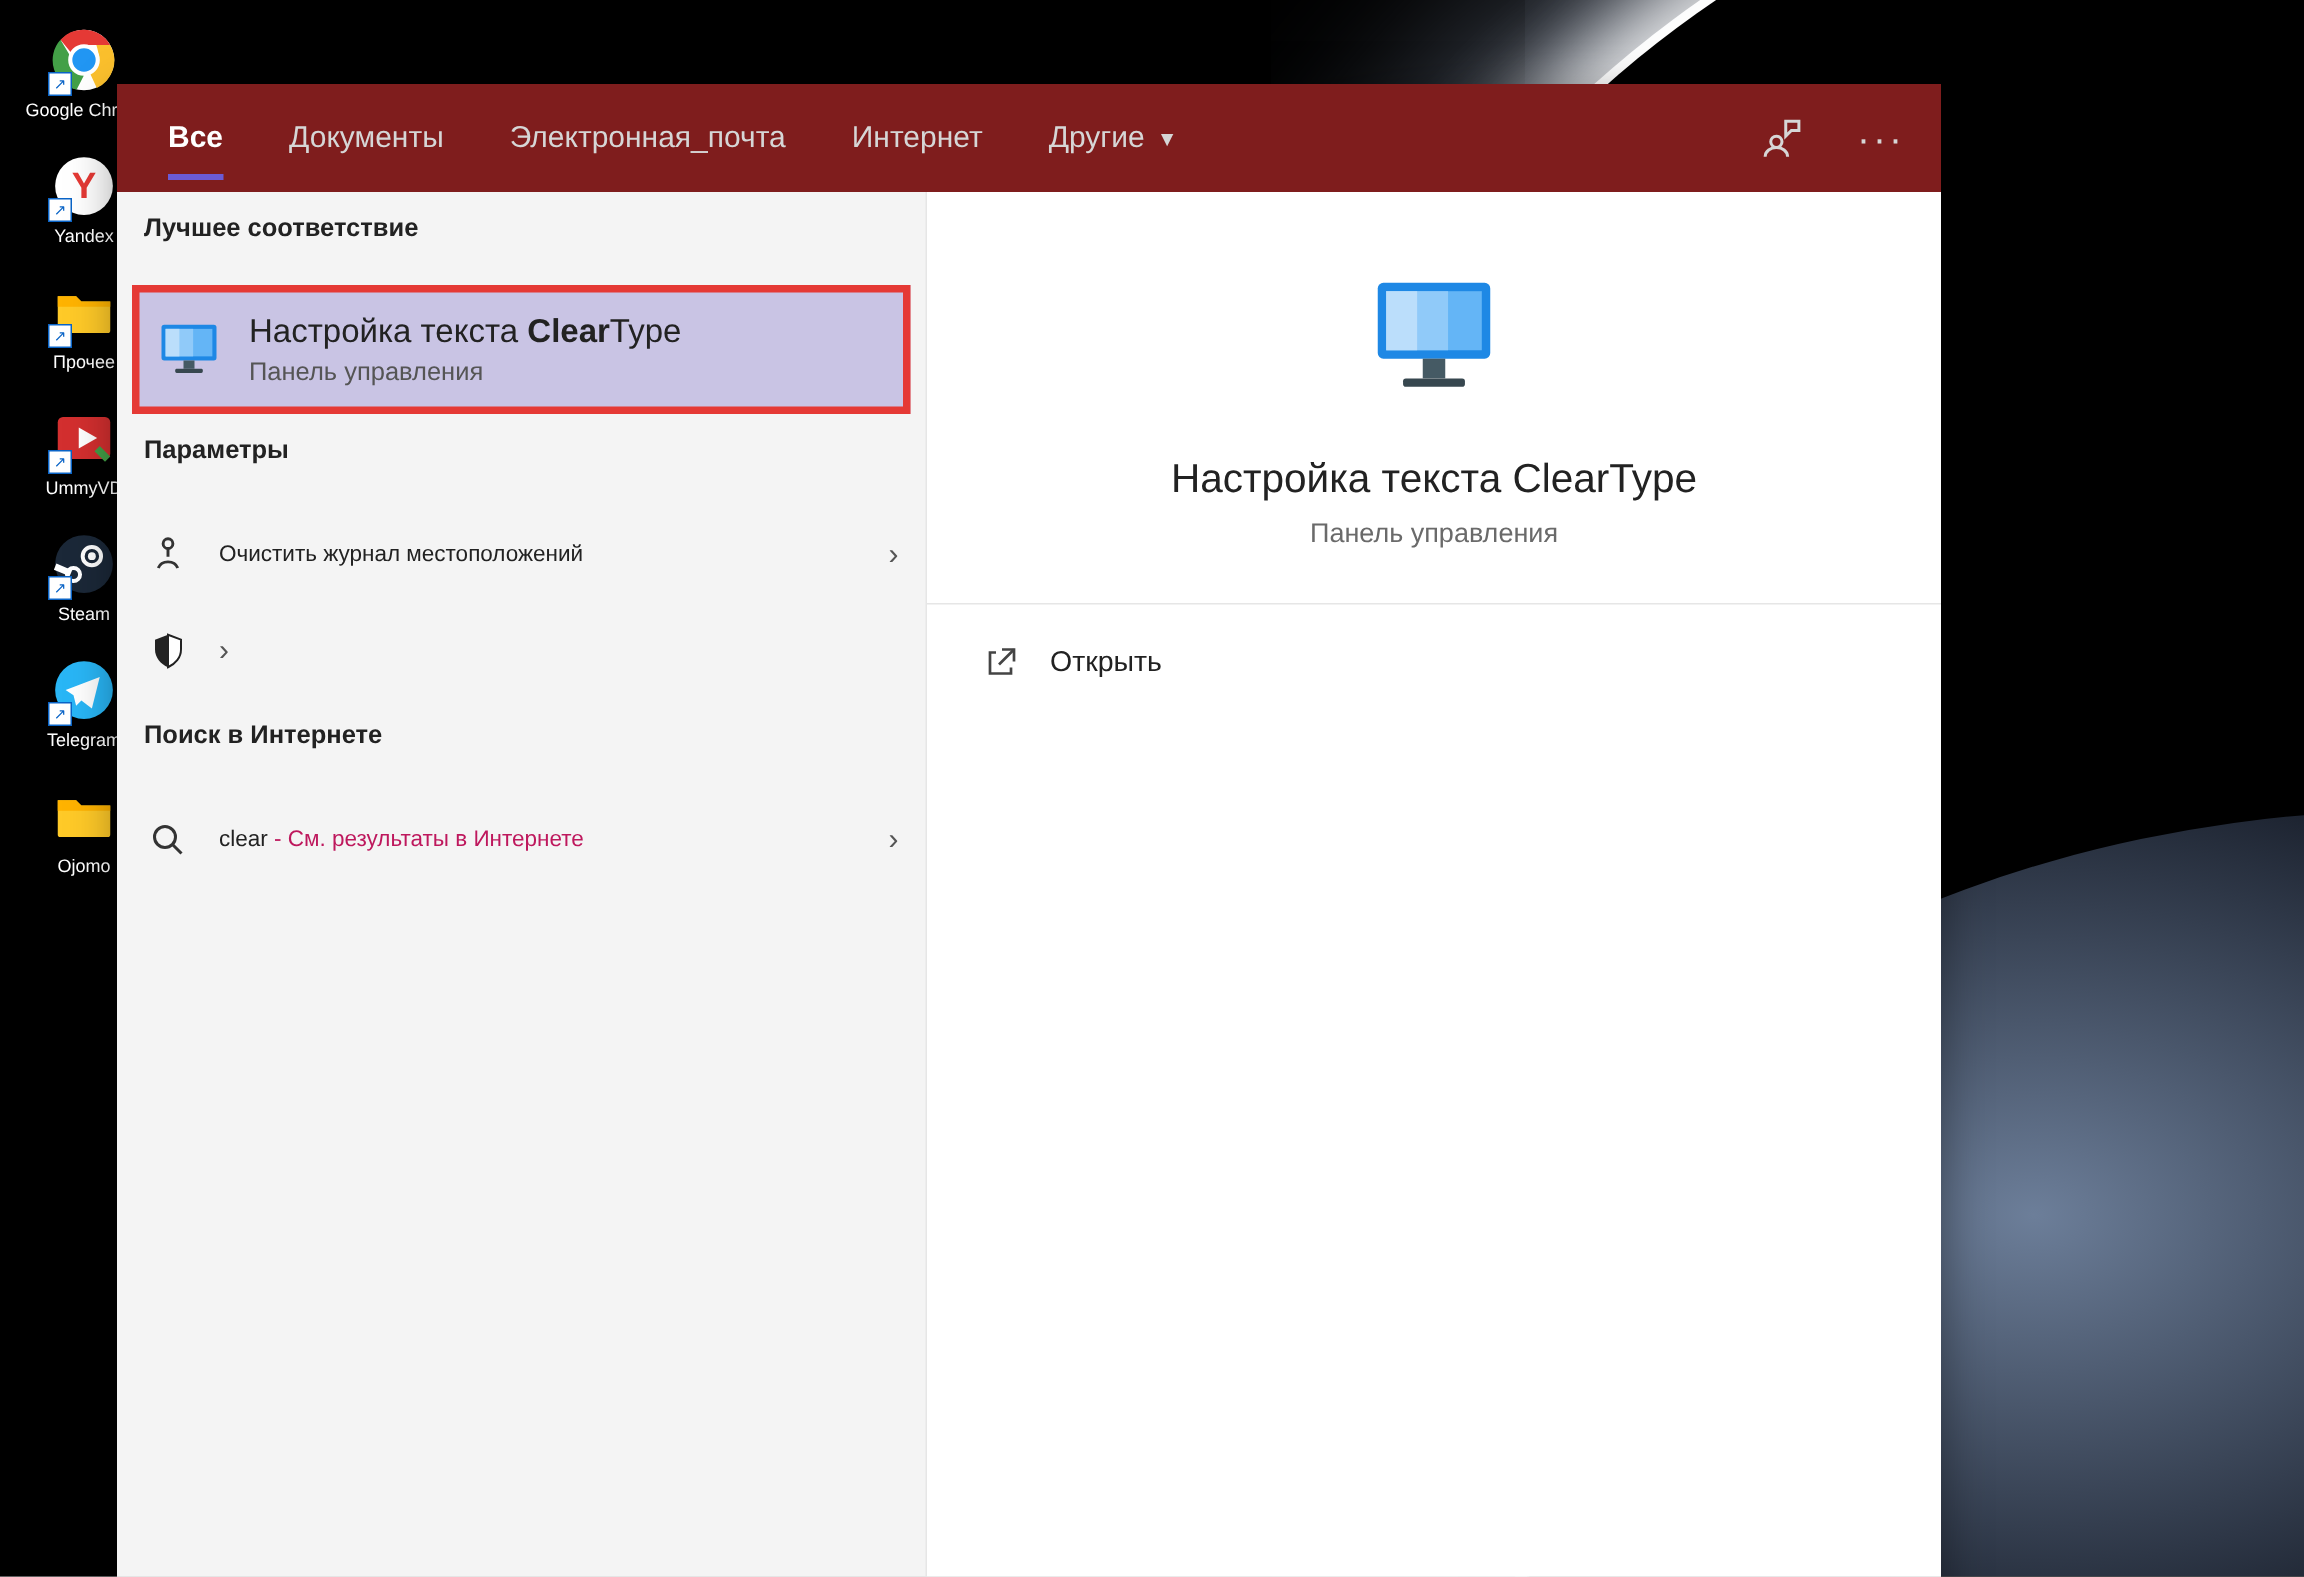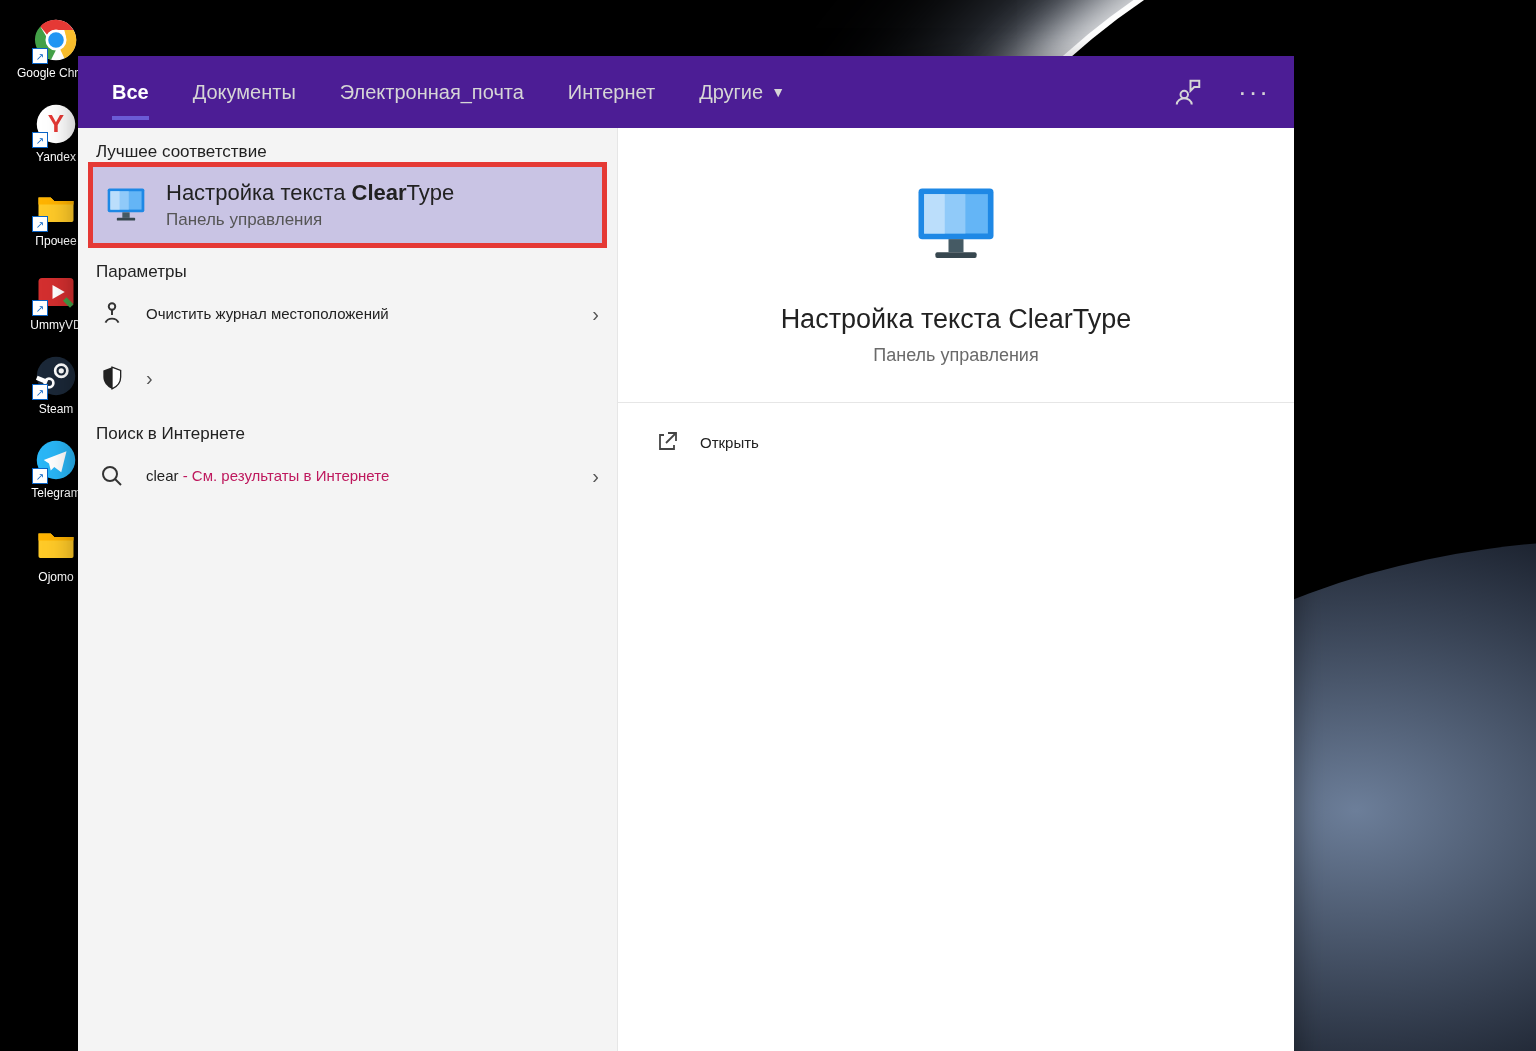--- a/index.html
+++ b/index.html
@@ -60,21 +60,21 @@
     position: absolute;
     left: 78px; top: 56px;
     width: 1216px; height: 1040px;
     background: #fff;
     display: flex; flex-direction: column;
     box-shadow: 0 8px 30px rgba(0,0,0,0.4);
     z-index: 5;
   }
   .sp-tabs {
     height: 72px;
-    background: #4c1d95;
+    background: #7f1d1d;
     display: flex; align-items: center;
     color: #d6d6d6;
     padding: 0 12px;
     font-size: 20px;
   }
   .sp-tab {
     padding: 0 22px; height: 72px; display: flex; align-items: center; gap: 8px;
     cursor: pointer;
   }
   .sp-tab.active { color: #fff; font-weight: 600; position: relative; }
@@ -94,22 +94,22 @@
   }
   .sp-left {
     width: 540px; background: #f4f4f4; border-right: 1px solid #e6e6e6;
     display: flex; flex-direction: column;
   }
   .sp-right {
     flex: 1; background: #fff; padding: 0 0 0 0;
   }
 
   .sec-header {
-    padding: 14px 18px 0 18px;
-    font-size: 17px; font-weight: 400; color: #222;
+    padding: 14px 18px 28px 18px;
+    font-size: 17px; font-weight: 700; color: #222;
   }
 
   .best-match {
     margin: 0 10px 0 10px;
     position: relative;
   }
   .best-match-inner {
     background: #c9c4e4;
     padding: 18px 16px 18px 16px;
     display: flex; align-items: center; gap: 18px;
@@ -143,21 +143,21 @@
     display: flex; flex-direction: column; align-items: center;
     padding: 48px 0 0 0;
   }
   .pv-icon { width: 110px; height: 100px; display:flex; align-items:center; justify-content:center; }
   .pv-title { margin-top: 28px; font-size: 27px; color: #222; }
   .pv-sub { margin-top: 10px; font-size: 18px; color: #6a6a6a; }
   .pv-divider { margin-top: 36px; width: 100%; height: 1px; background: #e6e6e6; }
   .pv-action {
     display: flex; align-items: center; gap: 20px;
     padding: 26px 36px; width: 100%;
-    cursor: pointer; font-size: 15px; color: #222;
+    cursor: pointer; font-size: 19px; color: #222;
   }
   .pv-aicon { width: 26px; height: 26px; color:#444; display:flex; align-items:center; justify-content:center;}
 
   
   .monitor-svg { width: 100%; height: 100%; }
 
 </style>
 </head>
 <body>
 

